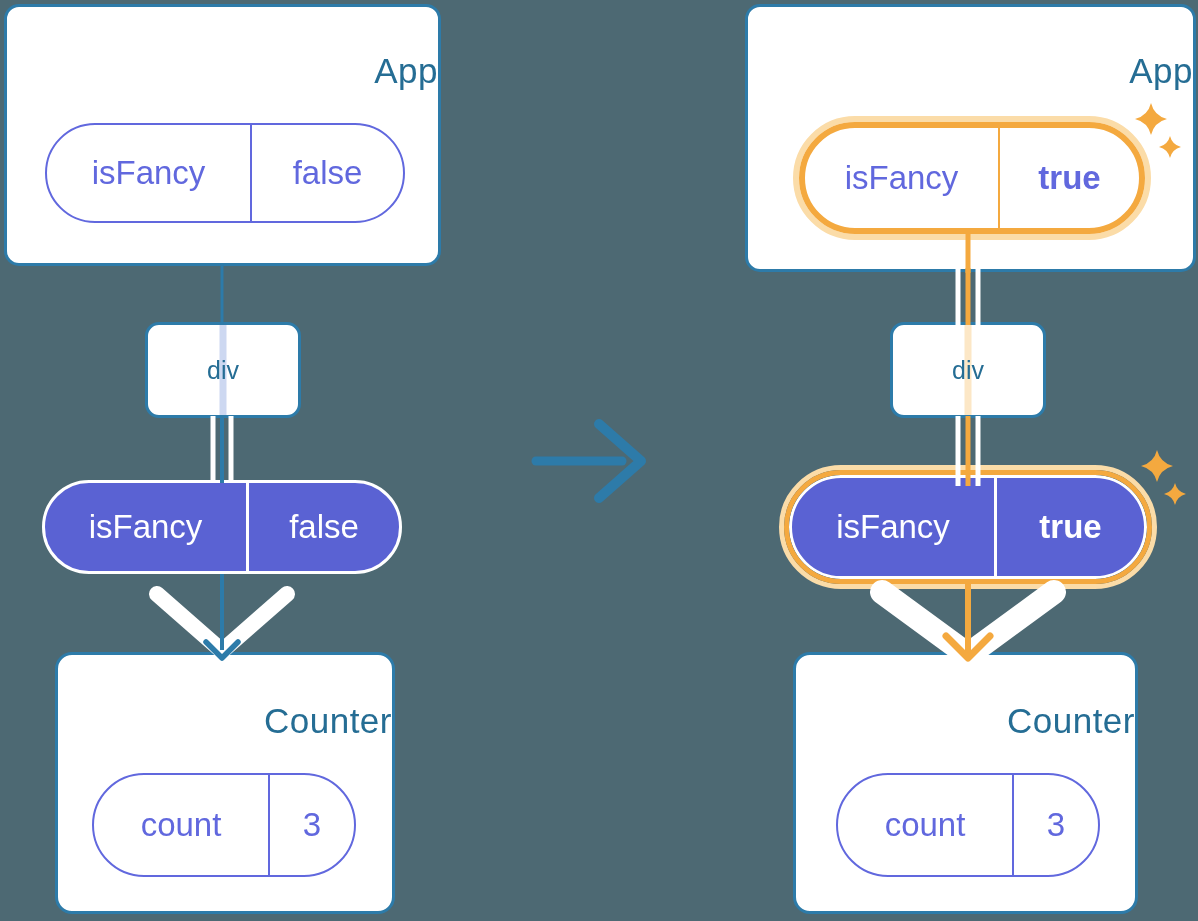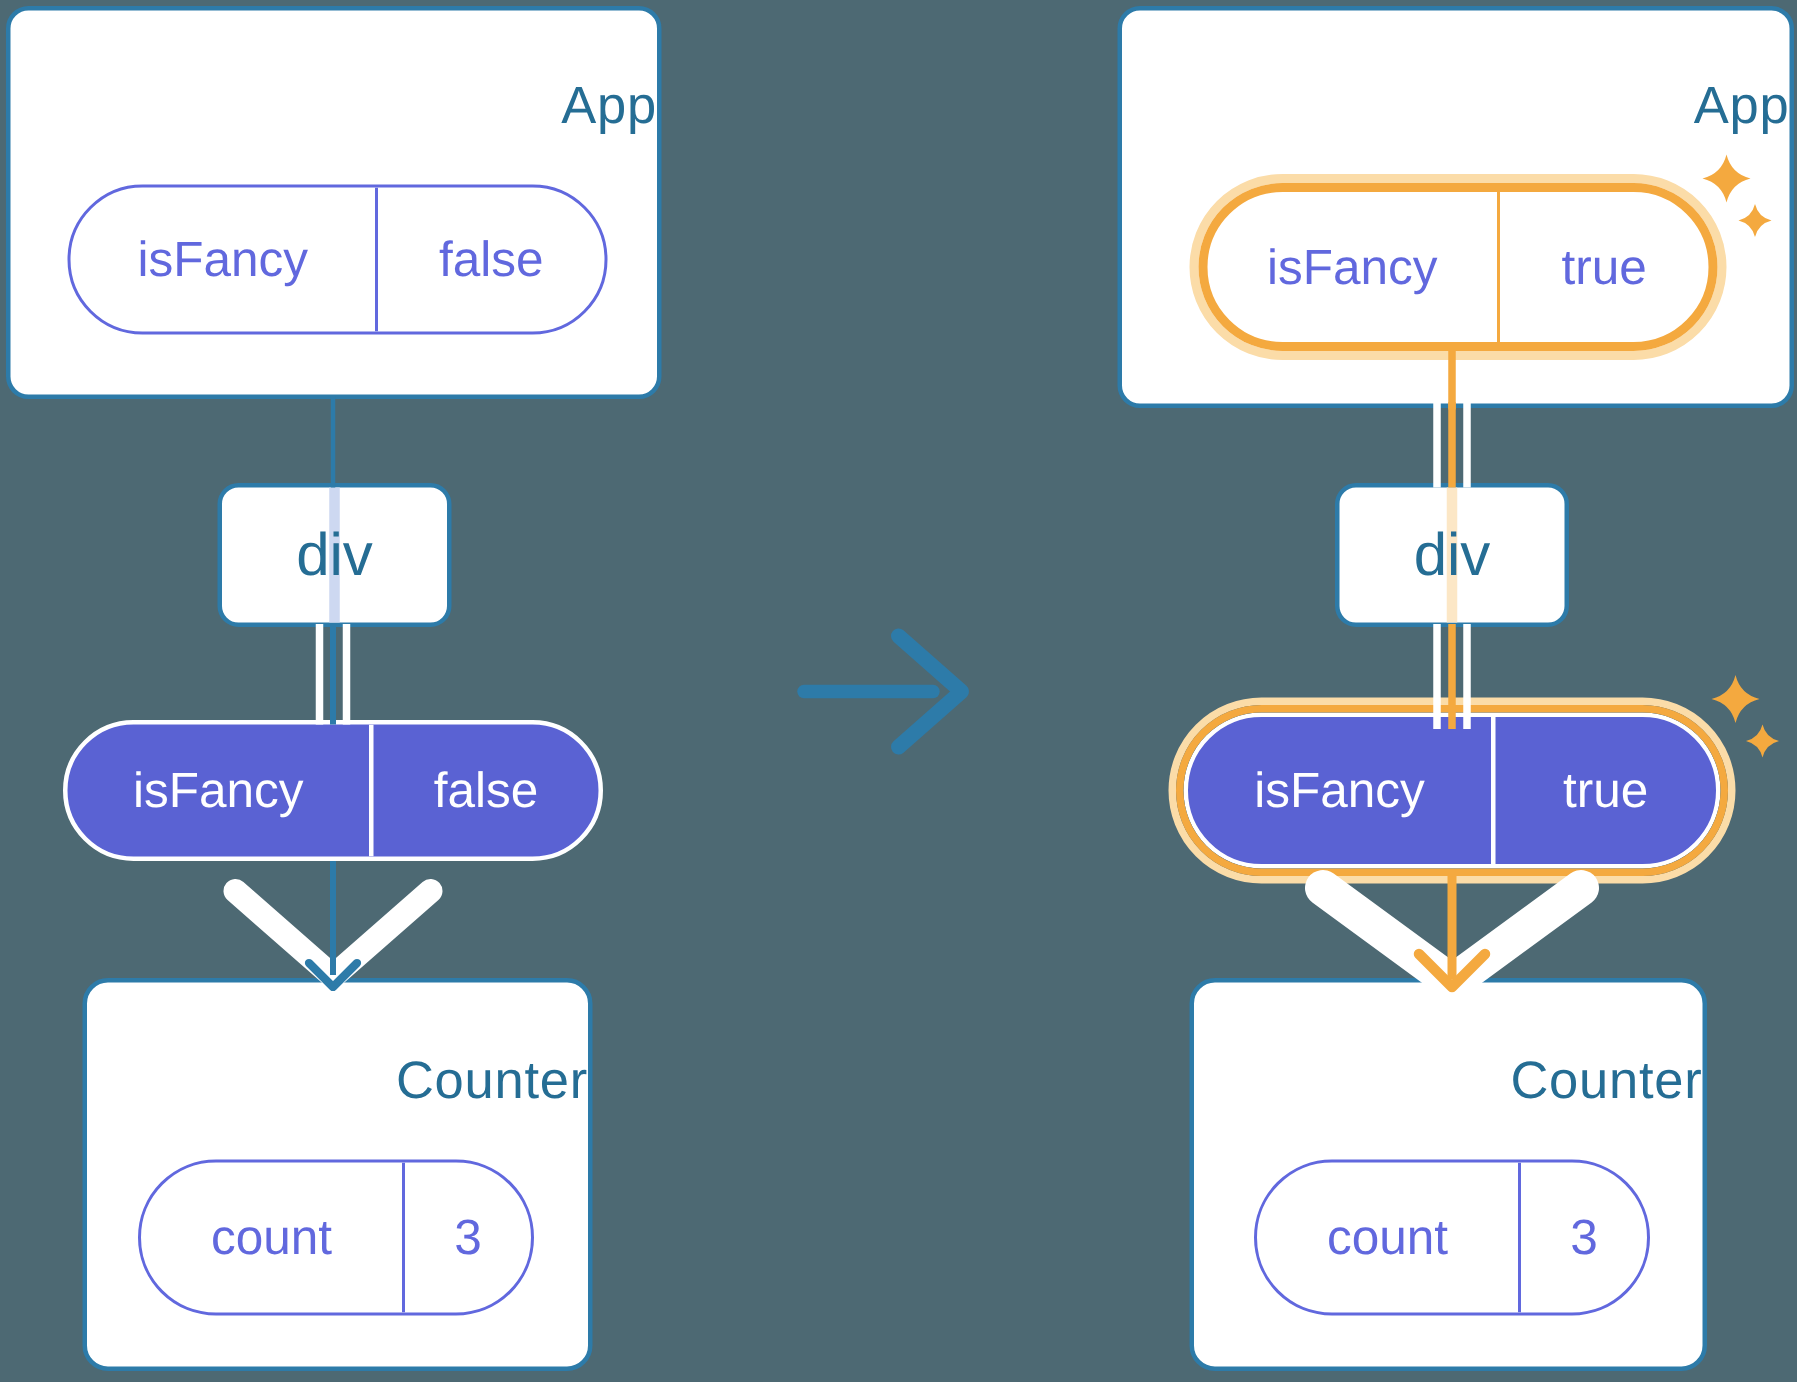--- a/index.html
+++ b/index.html
@@ -71,21 +71,21 @@
   }
   .state-pill .cell{
     display:flex;
     align-items:center;
     justify-content:center;
     font-size:33px;
     color:#ffffff;
     box-sizing:border-box;
   }
   .state-pill .cell.key{border-right:3px solid #ffffff;}
-  .bold{font-weight:400;}
+  .bold{font-weight:700;}
   
   .ring-outer{
     position:absolute;
     box-sizing:border-box;
     border:6px solid var(--orange-light);
     border-radius:64px;
   }
   .ring-mid{
     width:100%;height:100%;
     box-sizing:border-box;
@@ -127,21 +127,21 @@
   .div-stripe{
     position:absolute;
     top:0;bottom:0;
     left:50%;
     width:7px;
     transform:translateX(-50%);
   }
   .div-label{
     position:relative;
     z-index:1;
-    font-size:40px;
+    font-size:25px;
     font-weight:500;
     color:var(--title-teal);
   }
   .overlay{
     position:absolute;
     left:0;top:0;
     pointer-events:none;
   }
 </style>
 </head>

